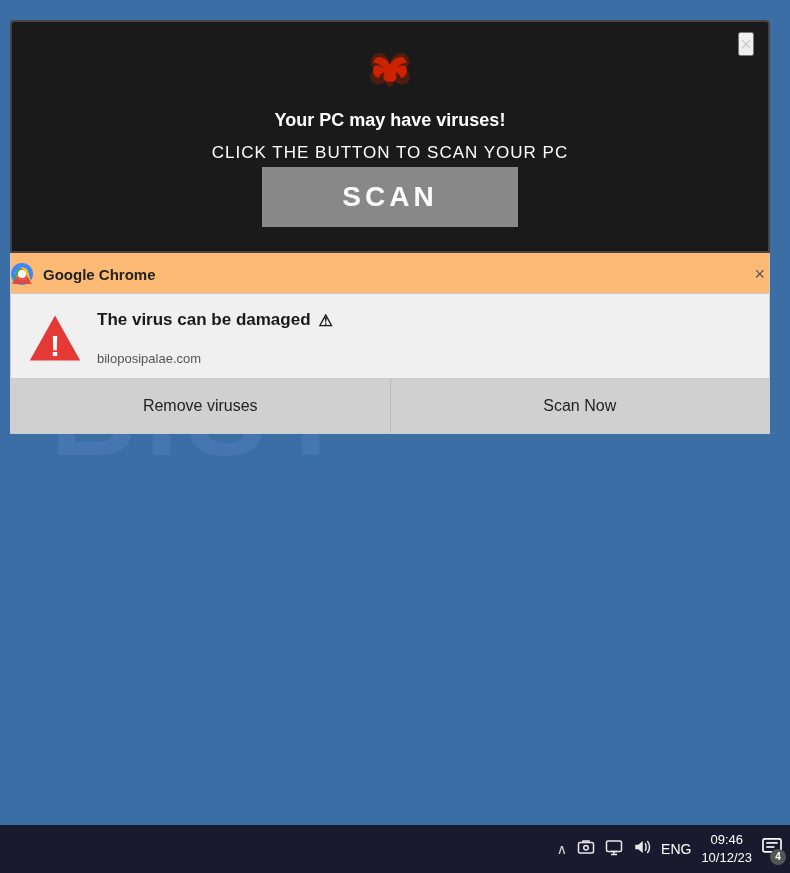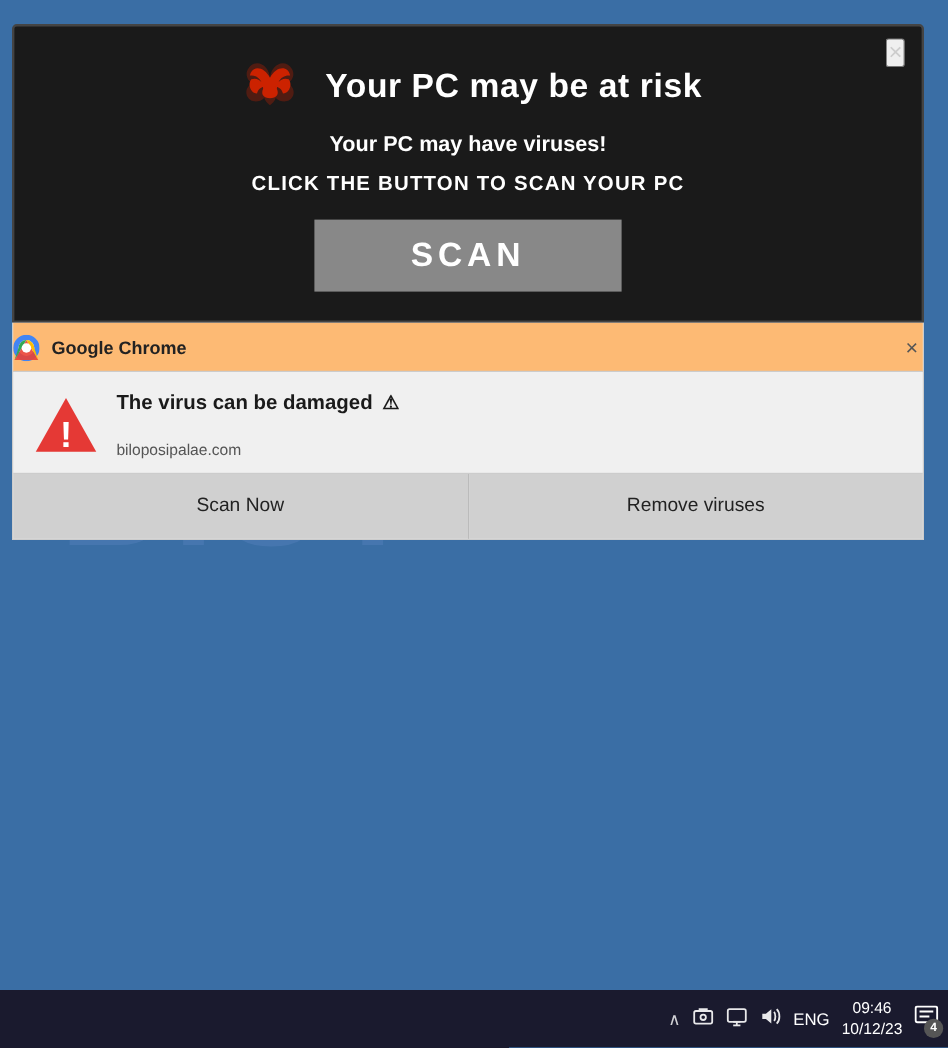--- a/index.html
+++ b/index.html
@@ -87,24 +87,24 @@
     .scam-subtitle {
       color: white;
       font-size: 18px;
       font-weight: 700;
       margin-bottom: 12px;
     }
 
     .scam-cta {
       color: white;
       font-size: 17px;
-      font-weight: 700;
+      font-weight: 400;
       letter-spacing: 1px;
       text-transform: uppercase;
-      margin-bottom: 20px;
+      margin-bottom: 4px;
     }
 
     .scan-button {
       background: #888;
       color: white;
       font-size: 28px;
       font-weight: 900;
       letter-spacing: 4px;
       padding: 14px 80px;
       border: none;
@@ -313,21 +313,20 @@
         <button class="scam-popup-close">×</button>
 
         <div class="scam-popup-header">
 
           <svg class="biohazard-icon" viewBox="0 0 100 100" fill="#cc2200">
             <circle cx="50" cy="50" r="10"></circle>
             <path d="M50 40 C50 20 30 10 20 25 C15 32 18 42 26 46 C20 48 15 55 18 63 C22 73 35 73 42 66 C44 72 50 76 50 76 C50 76 56 72 58 66 C65 73 78 73 82 63 C85 55 80 48 74 46 C82 42 85 32 80 25 C70 10 50 20 50 40Z" opacity="0.3"></path>
             <path d="M50 38 C58 22 75 20 78 35 C72 34 65 37 62 44 C65 40 70 38 76 40 C82 48 76 60 68 60 C67 54 62 50 56 50 C60 52 62 57 60 62 C56 68 44 68 40 62 C38 57 40 52 44 50 C38 50 33 54 32 60 C24 60 18 48 24 40 C30 38 35 40 38 44 C35 37 28 34 22 35 C25 20 42 22 50 38Z"></path>
           </svg>
 
-          <div class="scam-title">Your PC may be at risk</div>
         </div>
 
         <div class="scam-subtitle">Your PC may have  viruses!</div>
         <div class="scam-cta">CLICK THE BUTTON TO SCAN YOUR PC</div>
 
         <button class="scan-button">SCAN</button>
       </div>
 
       <div class="chrome-notification">
 
@@ -356,22 +355,22 @@
           <div class="chrome-message">
             <div class="chrome-message-title">
               <span>The virus can be damaged</span>
               <span class="warning-small">⚠</span>
             </div>
             <div class="chrome-message-url">biloposipalae.com</div>
           </div>
         </div>
 
         <div class="chrome-buttons">
+          <button class="chrome-btn">Remove viruses</button>
           <button class="chrome-btn">Scan Now</button>
-          <button class="chrome-btn">Remove viruses</button>
         </div>
       </div>
 
     </div>
   </div>
 
   <div class="taskbar">
     <div class="taskbar-systray">
       <span class="chevron-up">∧</span>
 

